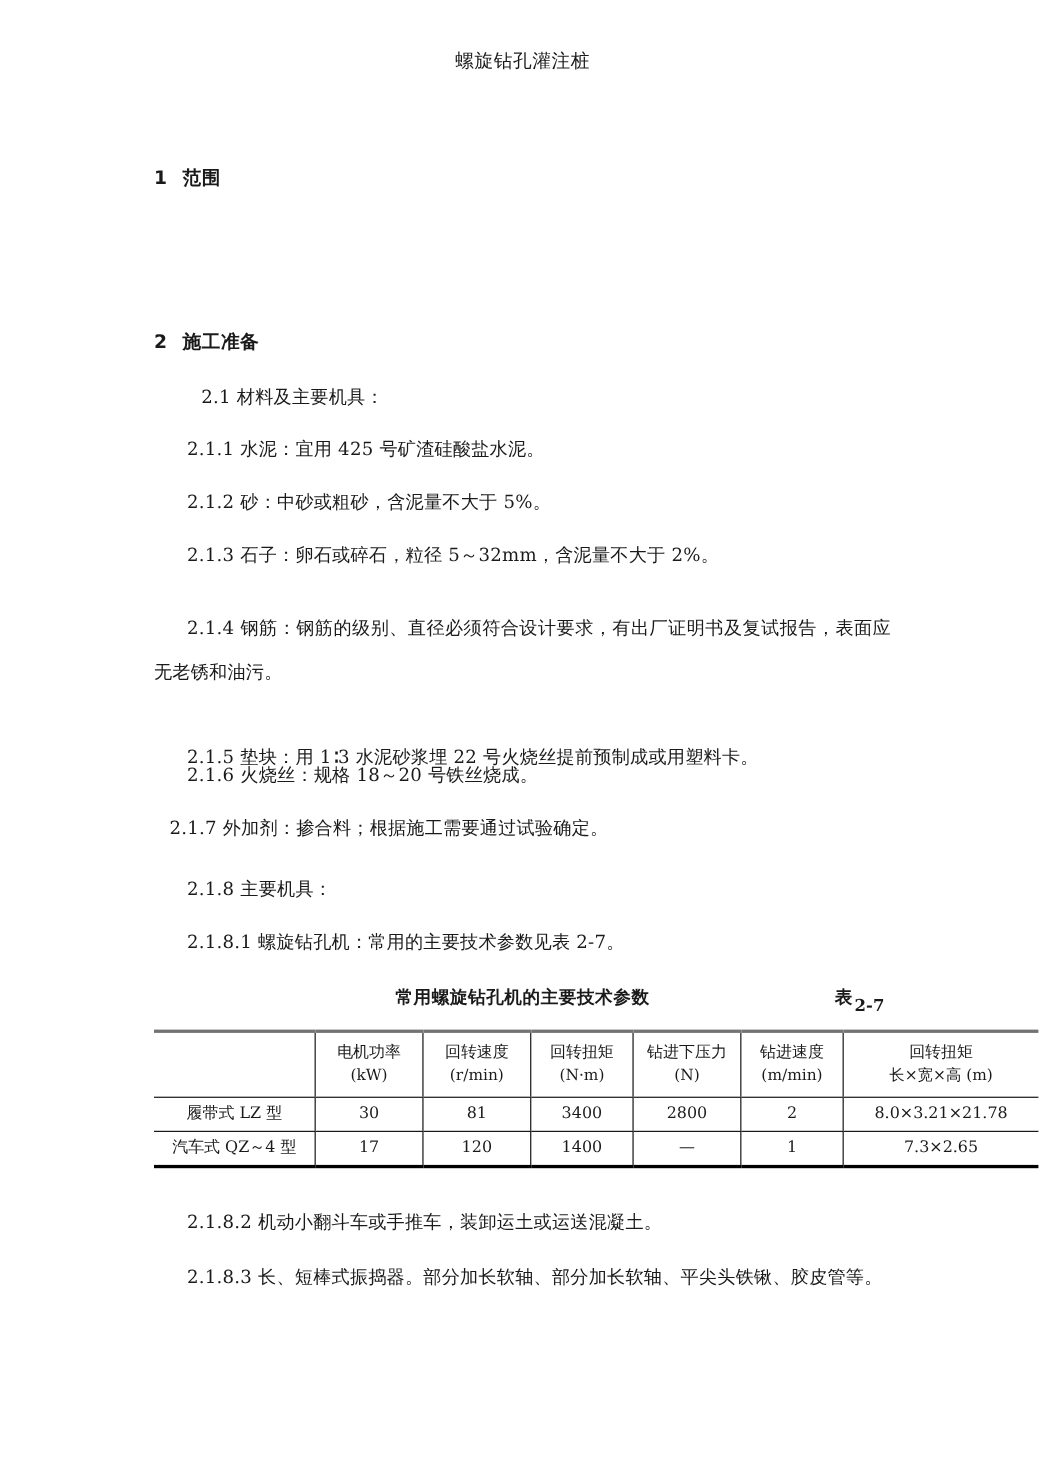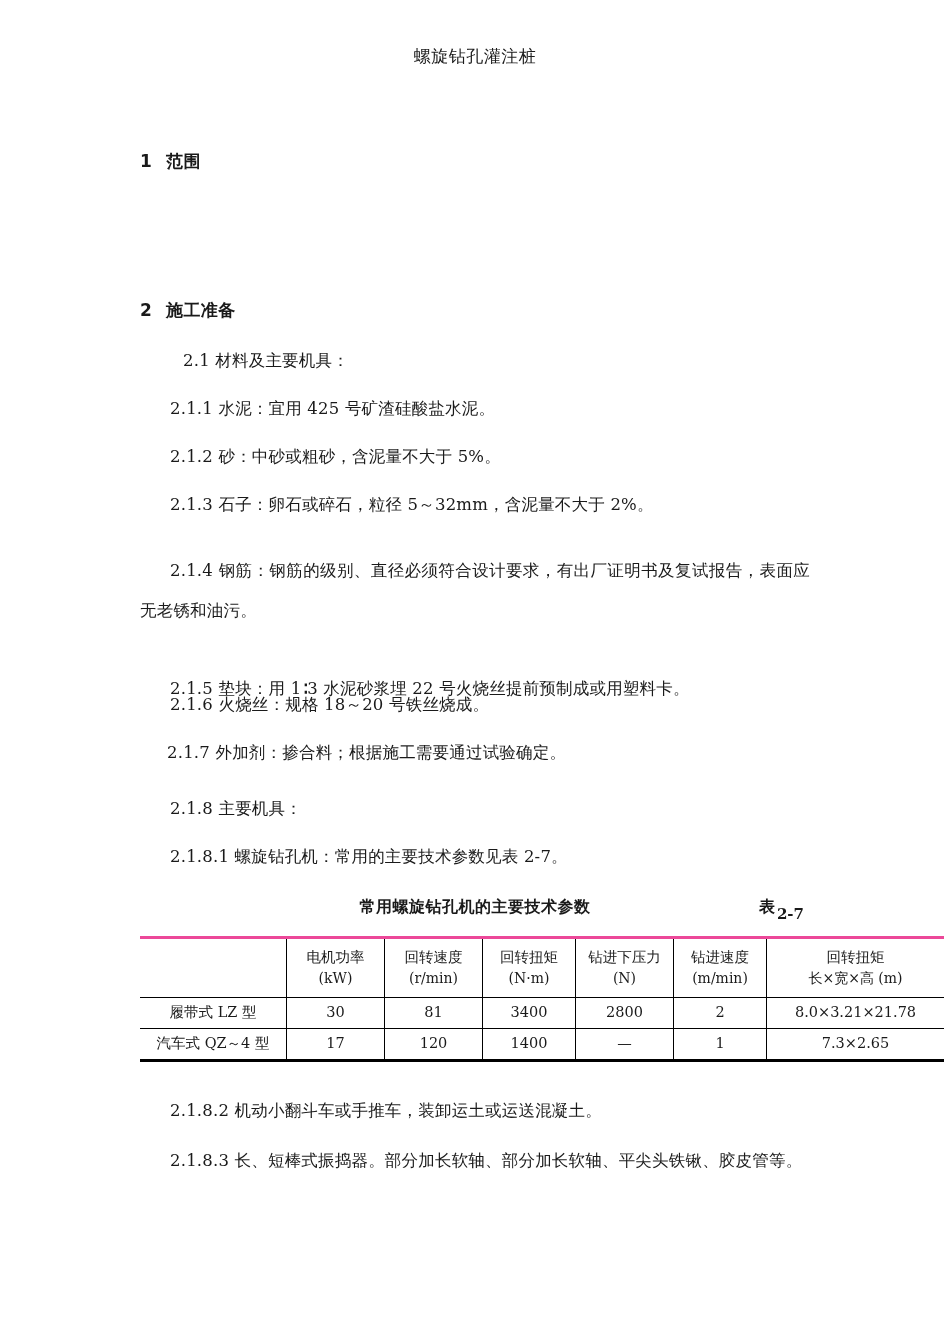--- a/index.html
+++ b/index.html
@@ -126,21 +126,21 @@
     vertical-align: middle;
     padding: 2px 2px;
     border-left: 1px solid #000;
     line-height: 1.45;
   }
   .spec-table td.first {
     border-left: none;
   }
   .spec-table tr.head td {
     height: 54px;
-    border-top: 3px solid #ec4899;
+    border-top: 3px solid #737373;
     border-bottom: 1px solid #000;
     padding-top: 2px;
   }
   .spec-table tr.body td {
     height: 26px;
     border-bottom: 1px solid #000;
   }
   .spec-table tr.body.last td {
     border-bottom: 3px solid #000;
   }
@@ -178,21 +178,21 @@
   <div class="p abs" style="left:170px; top:448px; width:640px;">2.1.2 砂：中砂或粗砂，含泥量不大于 5%。</div>
 
   <div class="p abs" style="left:170px; top:496px; width:640px;">2.1.3 石子：卵石或碎石，粒径 5～32mm，含泥量不大于 2%。</div>
 
   <div class="p abs" style="left:140px; top:551px; width:670px; text-indent:30px; line-height:2.45;">2.1.4 钢筋：钢筋的级别、直径必须符合设计要求，有出厂证明书及复试报告，表面应无老锈和油污。</div>
 
   <div class="p abs" style="left:170px; top:648px; width:640px;margin-top:32px;">2.1.5 垫块：用 1∶3 水泥砂浆埋 22 号火烧丝提前预制成或用塑料卡。</div>
 
   <div class="p abs" style="left:170px; top:696px; width:640px;">2.1.6 火烧丝：规格 18～20 号铁丝烧成。</div>
 
-  <div class="p abs" style="left:167px; top:744px; width:640px;">2.1.7 外加剂：掺合料；根据施工需要通过试验确定。</div>
+  <div class="p abs" style="left:154px; top:744px; width:640px;">2.1.7 外加剂：掺合料；根据施工需要通过试验确定。</div>
 
   <div class="p abs" style="left:170px; top:800px; width:640px;">2.1.8 主要机具：</div>
 
   <div class="p abs" style="left:170px; top:848px; width:640px;">2.1.8.1 螺旋钻孔机：常用的主要技术参数见表 2-7。</div>
 
   <div class="table-caption-row">
     <div class="table-caption">常用螺旋钻孔机的主要技术参数</div>
     <div class="table-number">
       <span class="biao">表</span><span class="idx">2-7</span>
     </div>

